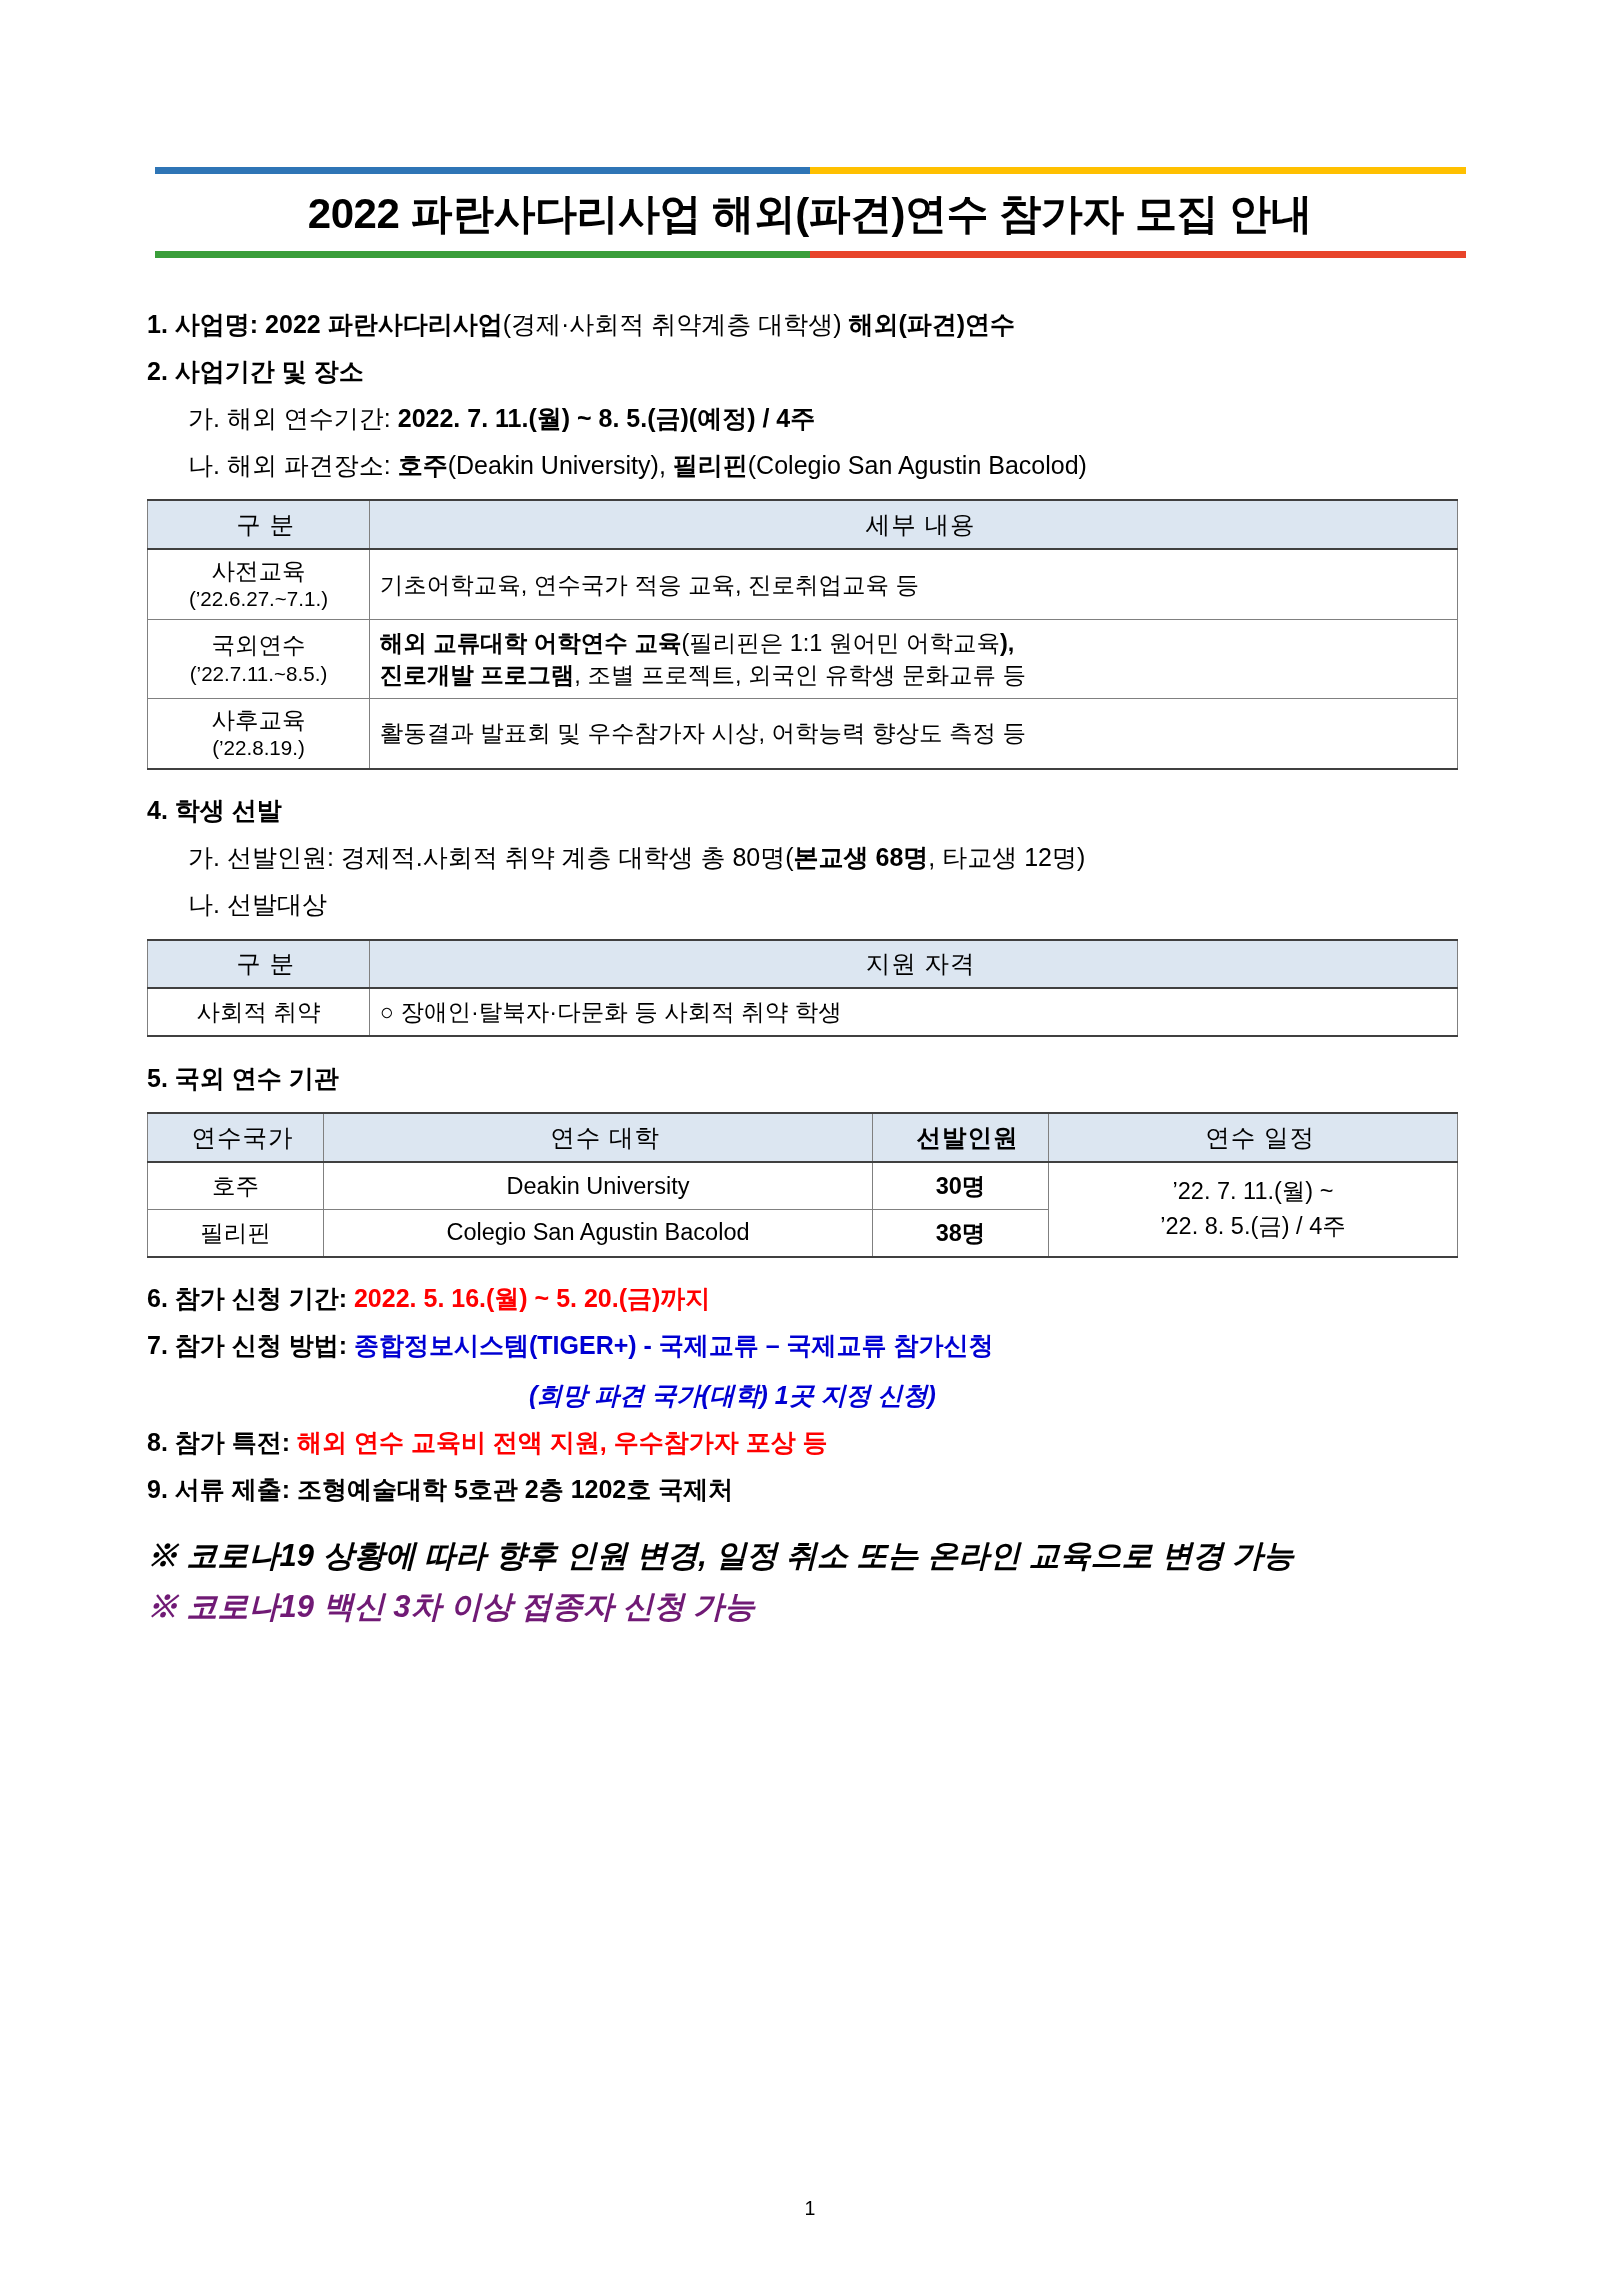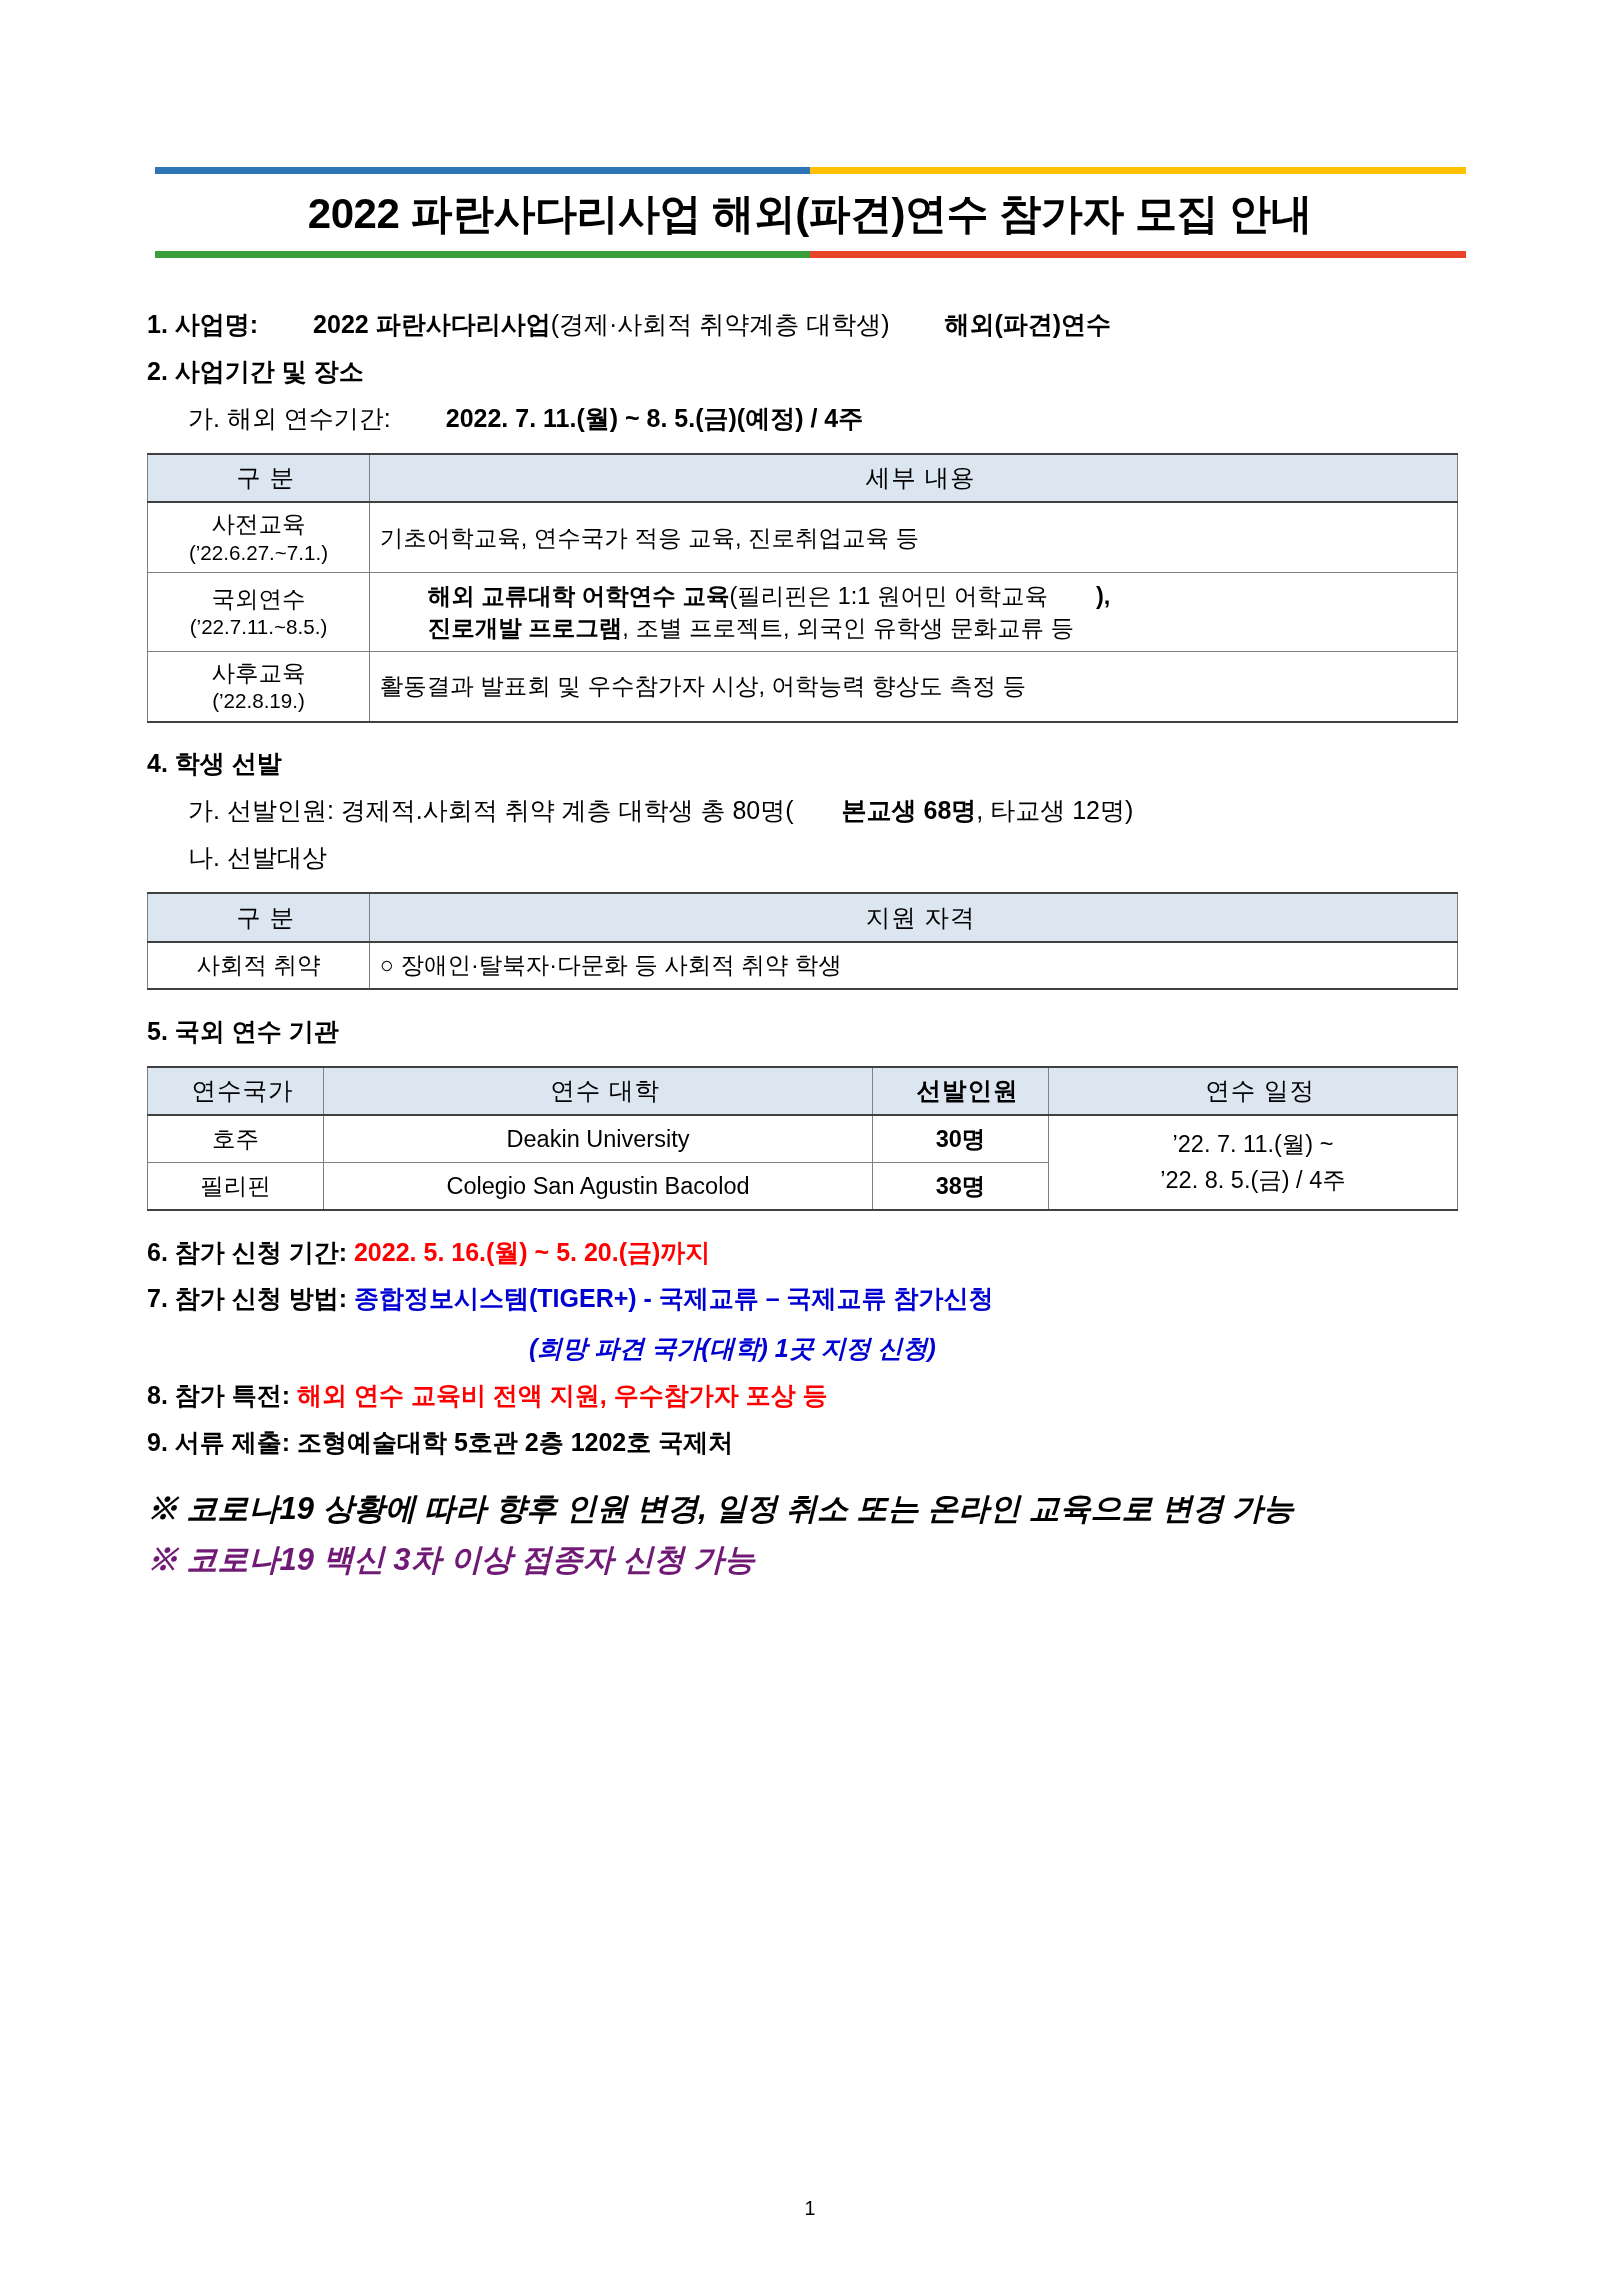--- a/index.html
+++ b/index.html
@@ -60,21 +60,21 @@
   .line {
     font-size: 25px;
     line-height: 1.52;
     margin: 0 0 8.8px 0;
     white-space: nowrap;
   }
   .num {
     font-weight: bold;
   }
   .indent1 { padding-left: 41px; }
-  .b { font-weight: bold; margin-left: 48px; }
+  .b { font-weight: bold; }
   .red { color: #ff0000; font-weight: bold; }
   .blue { color: #0000d2; font-weight: bold; }
   .ital { font-style: italic; }
 
   .note {
     font-size: 31px;
     line-height: 1.5;
     margin: 0 0 3.9px 0;
     font-style: italic;
     font-weight: bold;
@@ -149,20 +149,23 @@
   <div class="body">
 
     <p class="line">
       <span class="num">1. 사업명</span><span class="num">: </span><span class="b">2022 파란사다리사업</span><span>(경제·사회적 취약계층 대학생) </span><span class="b">해외(파견)연수</span>
     </p>
 
     <p class="line num">2. 사업기간 및 장소</p>
     <p class="line indent1">
       <span>가. 해외 연수기간: </span><span class="b">2022. 7. 11.(월) ~ 8. 5.(금)(예정) / 4주</span>
     </p>
+    <p class="line indent1">
+      <span>나. 해외 파견장소: </span><span class="b">호주</span><span>(Deakin University), </span><span class="b">필리핀</span><span>(Colegio San Agustin Bacolod)</span>
+    </p>
 
 
     <table class="tbl">
       <colgroup>
           <col style="width:222px">
           <col>
         </colgroup>
       <thead>
         <tr>
           <th>구 분</th>

